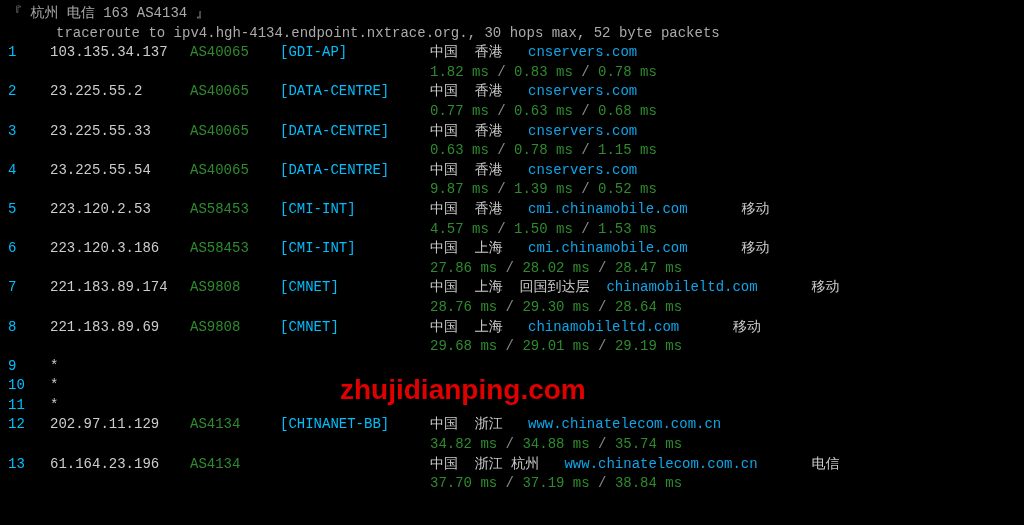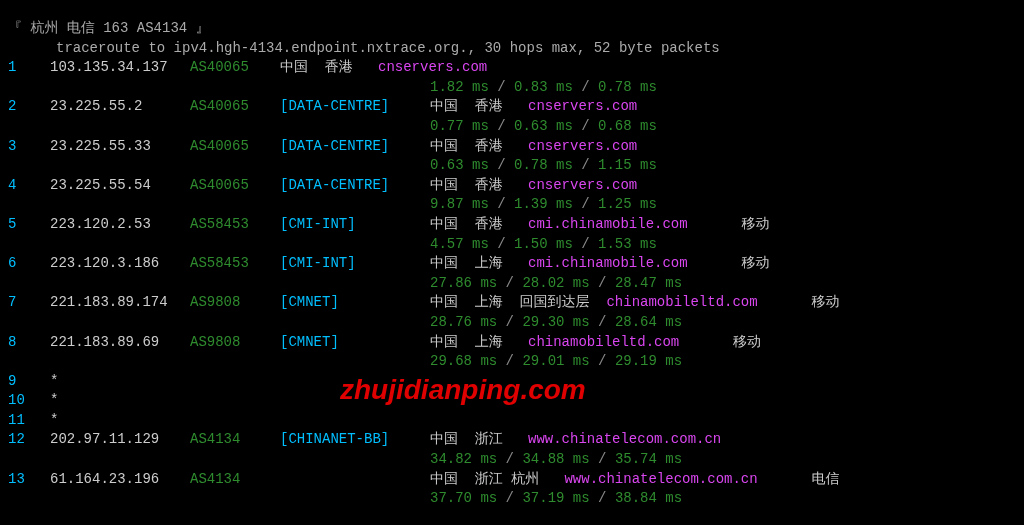--- a/index.html
+++ b/index.html
@@ -9,66 +9,64 @@
       font-family: "Courier New", monospace;
       font-size: 14px;
       line-height: 1.4;
       color: #ccc;
       width: 1024px;
       box-sizing: border-box;
       position: relative;
     }
     .header {
       color: #aaa;
-      margin-top: 15px;
     }
     .cmd {
       color: #aaa;
       margin-left: 48px;
     }
     .hop {
       display: flex;
       white-space: pre;
     }
     .idx { color: #00bfff; width: 42px; display: inline-block; }
     .ip { color: #ccc; width: 140px; display: inline-block; }
     .asn { color: #2e8b2e; width: 90px; display: inline-block; }
     .tag { color: #00bfff; width: 150px; display: inline-block; }
     .loc { color: #ccc; text-align: right; }
-    .domain { color: #d946ef; }
+    .domain { color: #0ea5e9; }
     .suffix { color: #ccc; margin-left: 37px; }
     .timings { color: #2e8b2e; padding-left: 422px; }
     .sep { color: #888; }
     .starline { display:flex; }
     .watermark {
       position: absolute;
       top: 370px;
       left: 340px;
       color: #e00000;
       font-family: Arial, sans-serif;
       font-size: 28px;
       font-weight: bold;
       pointer-events: none;
-      font-style: italic;
     }
   </style>
 </head>
 <body>
 
 <div class="header">『 杭州  电信  163 AS4134 』</div>
 <div class="cmd">traceroute to ipv4.hgh-4134.endpoint.nxtrace.org., 30 hops max, 52 byte packets</div>
 <div id="hops">
-    <div class="hop"><span class="idx">1</span><span class="ip">103.135.34.137</span><span class="asn">AS40065</span><span class="loc">中国  香港   </span><span class="domain">cnservers.com</span><span class="suffix"></span></div>
+    <div class="hop"><span class="idx">1</span><span class="ip">103.135.34.137</span><span class="asn">AS40065</span><span class="tag">[GDI-AP]</span><span class="loc">中国  香港   </span><span class="domain">cnservers.com</span><span class="suffix"></span></div>
     <div class="timings"><span>1.82 ms</span><span class="sep"> / </span><span>0.83 ms</span><span class="sep"> / </span><span>0.78 ms</span></div>
     <div class="hop"><span class="idx">2</span><span class="ip">23.225.55.2</span><span class="asn">AS40065</span><span class="tag">[DATA-CENTRE]</span><span class="loc">中国  香港   </span><span class="domain">cnservers.com</span><span class="suffix"></span></div>
     <div class="timings"><span>0.77 ms</span><span class="sep"> / </span><span>0.63 ms</span><span class="sep"> / </span><span>0.68 ms</span></div>
     <div class="hop"><span class="idx">3</span><span class="ip">23.225.55.33</span><span class="asn">AS40065</span><span class="tag">[DATA-CENTRE]</span><span class="loc">中国  香港   </span><span class="domain">cnservers.com</span><span class="suffix"></span></div>
     <div class="timings"><span>0.63 ms</span><span class="sep"> / </span><span>0.78 ms</span><span class="sep"> / </span><span>1.15 ms</span></div>
     <div class="hop"><span class="idx">4</span><span class="ip">23.225.55.54</span><span class="asn">AS40065</span><span class="tag">[DATA-CENTRE]</span><span class="loc">中国  香港   </span><span class="domain">cnservers.com</span><span class="suffix"></span></div>
-    <div class="timings"><span>9.87 ms</span><span class="sep"> / </span><span>1.39 ms</span><span class="sep"> / </span><span>1.25 ms</span></div>
+    <div class="timings"><span>9.87 ms</span><span class="sep"> / </span><span>1.39 ms</span><span class="sep"> / </span><span>0.52 ms</span></div>
     <div class="hop"><span class="idx">5</span><span class="ip">223.120.2.53</span><span class="asn">AS58453</span><span class="tag">[CMI-INT]</span><span class="loc">中国  香港   </span><span class="domain">cmi.chinamobile.com</span><span class="suffix">  移动</span></div>
     <div class="timings"><span>4.57 ms</span><span class="sep"> / </span><span>1.50 ms</span><span class="sep"> / </span><span>1.53 ms</span></div>
     <div class="hop"><span class="idx">6</span><span class="ip">223.120.3.186</span><span class="asn">AS58453</span><span class="tag">[CMI-INT]</span><span class="loc">中国  上海   </span><span class="domain">cmi.chinamobile.com</span><span class="suffix">  移动</span></div>
     <div class="timings"><span>27.86 ms</span><span class="sep"> / </span><span>28.02 ms</span><span class="sep"> / </span><span>28.47 ms</span></div>
     <div class="hop"><span class="idx">7</span><span class="ip">221.183.89.174</span><span class="asn">AS9808</span><span class="tag">[CMNET]</span><span class="loc">中国  上海  回国到达层  </span><span class="domain">chinamobileltd.com</span><span class="suffix">  移动</span></div>
     <div class="timings"><span>28.76 ms</span><span class="sep"> / </span><span>29.30 ms</span><span class="sep"> / </span><span>28.64 ms</span></div>
     <div class="hop"><span class="idx">8</span><span class="ip">221.183.89.69</span><span class="asn">AS9808</span><span class="tag">[CMNET]</span><span class="loc">中国  上海   </span><span class="domain">chinamobileltd.com</span><span class="suffix">  移动</span></div>
     <div class="timings"><span>29.68 ms</span><span class="sep"> / </span><span>29.01 ms</span><span class="sep"> / </span><span>29.19 ms</span></div>
     <div class="starline">
       <span class="idx">9</span>

